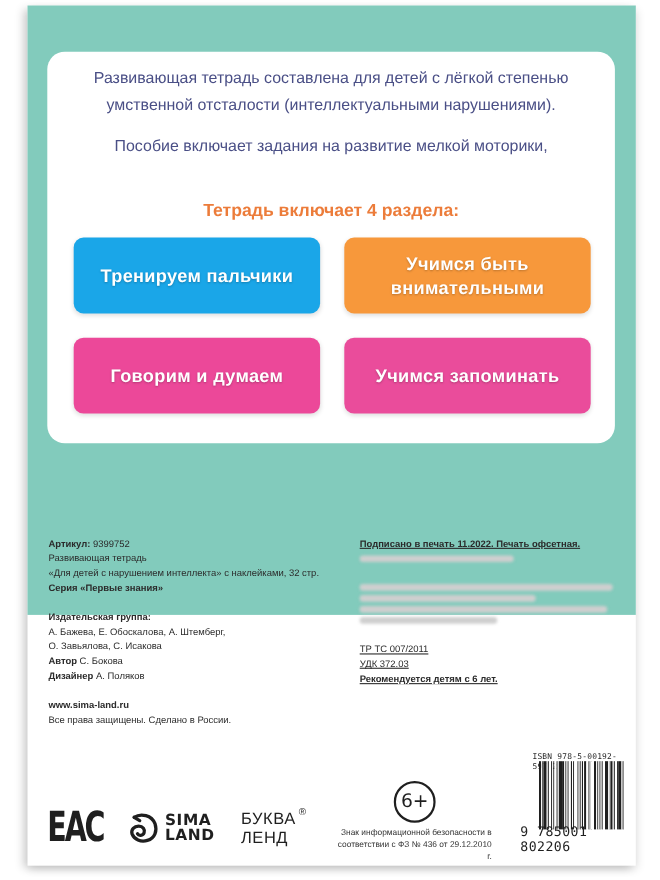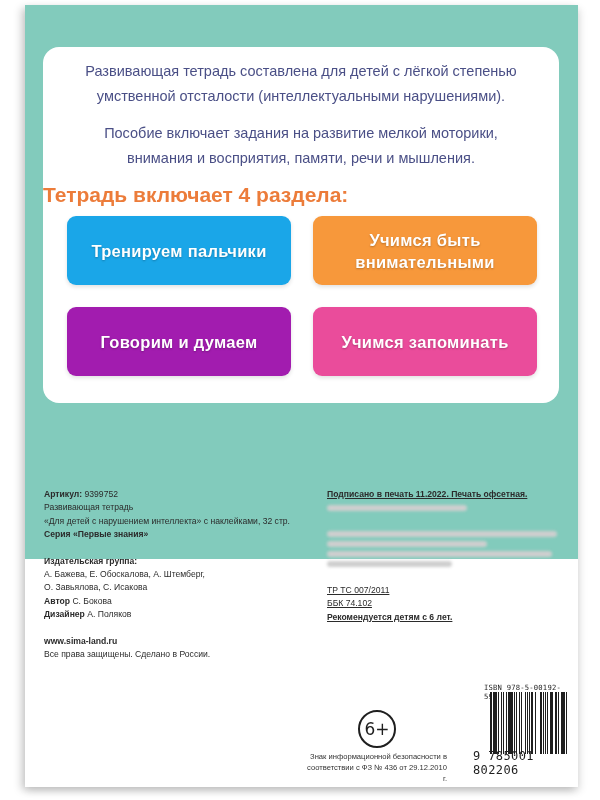--- a/index.html
+++ b/index.html
@@ -20,23 +20,23 @@
     background: #ffffff; border-radius: 16px;
   }
   .para {
     position: absolute; left: 20px; width: 476px; text-align: center;
     color: #4a4f86; font-family: "Liberation Sans", sans-serif;
     font-size: 14.5px; line-height: 25px;
   }
   .para1 { top: 12px; }
   .para2 { top: 74px; }
   .sections-title {
-    position: absolute; left: 0; width: 516px; top: 136px; text-align: left;
+    position: absolute; left: 0; width: 516px; top: 136px; text-align: center;
     color: #ec7c3a; font-family: "Liberation Sans", sans-serif;
-    font-weight: bold; font-size: 21px;
+    font-weight: bold; font-size: 16px;
   }
   .section-tile {
     position: absolute; width: 224px; height: 69px; border-radius: 9px;
     display: flex; align-items: center; justify-content: center; text-align: center;
     color: #ffffff; font-family: "Liberation Sans", sans-serif; font-weight: bold;
     font-size: 16.5px; line-height: 22px; letter-spacing: 0.3px;
     text-shadow: 0 1px 2px rgba(0,0,0,0.25);
     box-shadow: 0 2px 4px rgba(0,0,0,0.12);
   }
   .tile-1 { left: 24px; top: 169px; }
@@ -85,31 +85,30 @@
 <div class="page">
 
   <div class="teal">
     <div class="card">
       <div class="para para1">
         <div>Развивающая тетрадь составлена для детей с лёгкой степенью</div>
         <div>умственной отсталости (интеллектуальными нарушениями).</div>
       </div>
       <div class="para para2">
         <div>Пособие включает задания на развитие мелкой моторики,</div>
-        <div>внимания и восприятия, памяти, речи и мышления.</div>
       </div>
       <div class="sections-title">Тетрадь включает 4 раздела:</div>
 
       <div class="section-tile tile-1" style="background:#1aa6e8">
         <span>Тренируем пальчики</span>
       </div>
       <div class="section-tile tile-2" style="background:#f7983b">
         <span style="display:block;width:150px">Учимся быть внимательными</span>
       </div>
-      <div class="section-tile tile-3" style="background:#a21caf">
+      <div class="section-tile tile-3" style="background:#ec4899">
         <span>Говорим и думаем</span>
       </div>
       <div class="section-tile tile-4" style="background:#ea4c9b">
         <span>Учимся запоминать</span>
       </div>
     </div>
   </div>
 
   <div class="info info-left">
     <div><b>Артикул:</b> <span>9399752</span></div>
@@ -130,24 +129,42 @@
   <div class="info info-right">
     <div><b>Подписано в печать 11.2022. Печать офсетная.</b></div>
     <div class="blur-line" style="width:140px"></div>
     <div class="gap"></div>
     <div class="blur-line" style="width:230px"></div>
     <div class="blur-line" style="width:160px"></div>
     <div class="blur-line" style="width:225px"></div>
     <div class="blur-line" style="width:125px"></div>
     <div class="gap"></div>
     <div>ТР ТС 007/2011</div>
-    <div>ББК 74.102</div>
+    <div>УДК 372.03</div>
     <div><b>Рекомендуется детям с 6 лет.</b></div>
   </div>
 
+  <div class="logos">
+    <div class="eac">EAC</div>
+    <div class="sima">
+      <svg width="32" height="32" viewBox="0 0 32 32">
+        <path d="M8 6 C14 2 24 4 27 12 C29 18 27 25 20 27 C14 29 8 26 6 21 C5 17 8 14 12 14 C16 14 18 17 17 20 C16 23 12 23 11 21" fill="none" stroke="#1f1f1f" stroke-width="3" stroke-linecap="round"></path>
+        <path d="M8 6 L13 9" stroke="#1f1f1f" stroke-width="3" stroke-linecap="round"></path>
+      </svg>
+      <div class="sima-text">
+        <div>SIMA</div>
+        <div>LAND</div>
+      </div>
+    </div>
+    <div class="bukva">
+      <div>БУКВА</div>
+      <div>ЛЕНД</div>
+      <span class="reg">®</span>
+    </div>
+  </div>
 
   <div class="age-badge">6+</div>
   <div class="age-note">Знак информационной безопасности в соответствии с ФЗ № 436 от 29.12.2010 г.</div>
 
   <div class="isbn-text">ISBN 978-5-00192-597-2</div>
   <div class="barcode" id="barcode">
       <span style="width: 1.8px; background: rgb(31, 31, 31);"></span>
       <span style="width: 0.9px; background: rgb(255, 255, 255);"></span>
       <span style="width: 0.9px; background: rgb(31, 31, 31);"></span>
       <span style="width: 0.9px; background: rgb(255, 255, 255);"></span>

